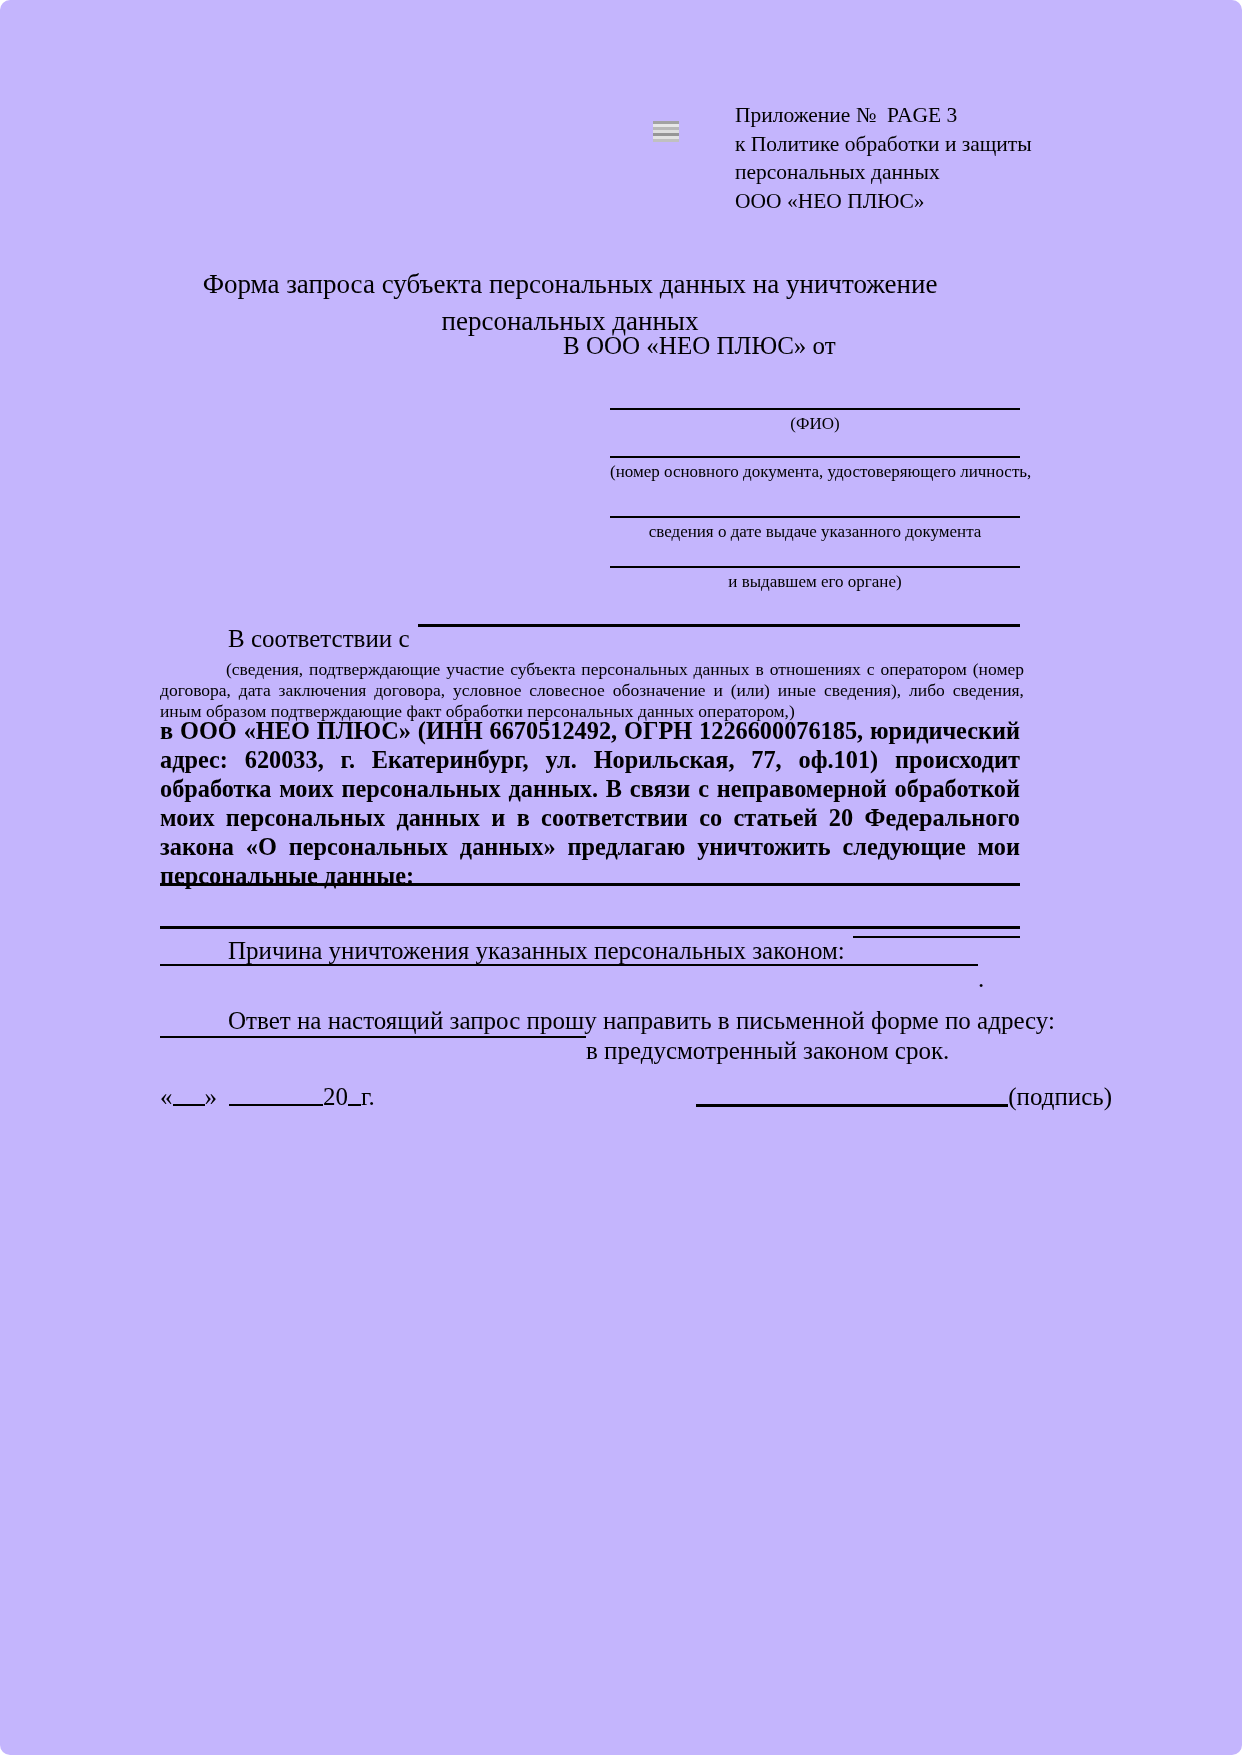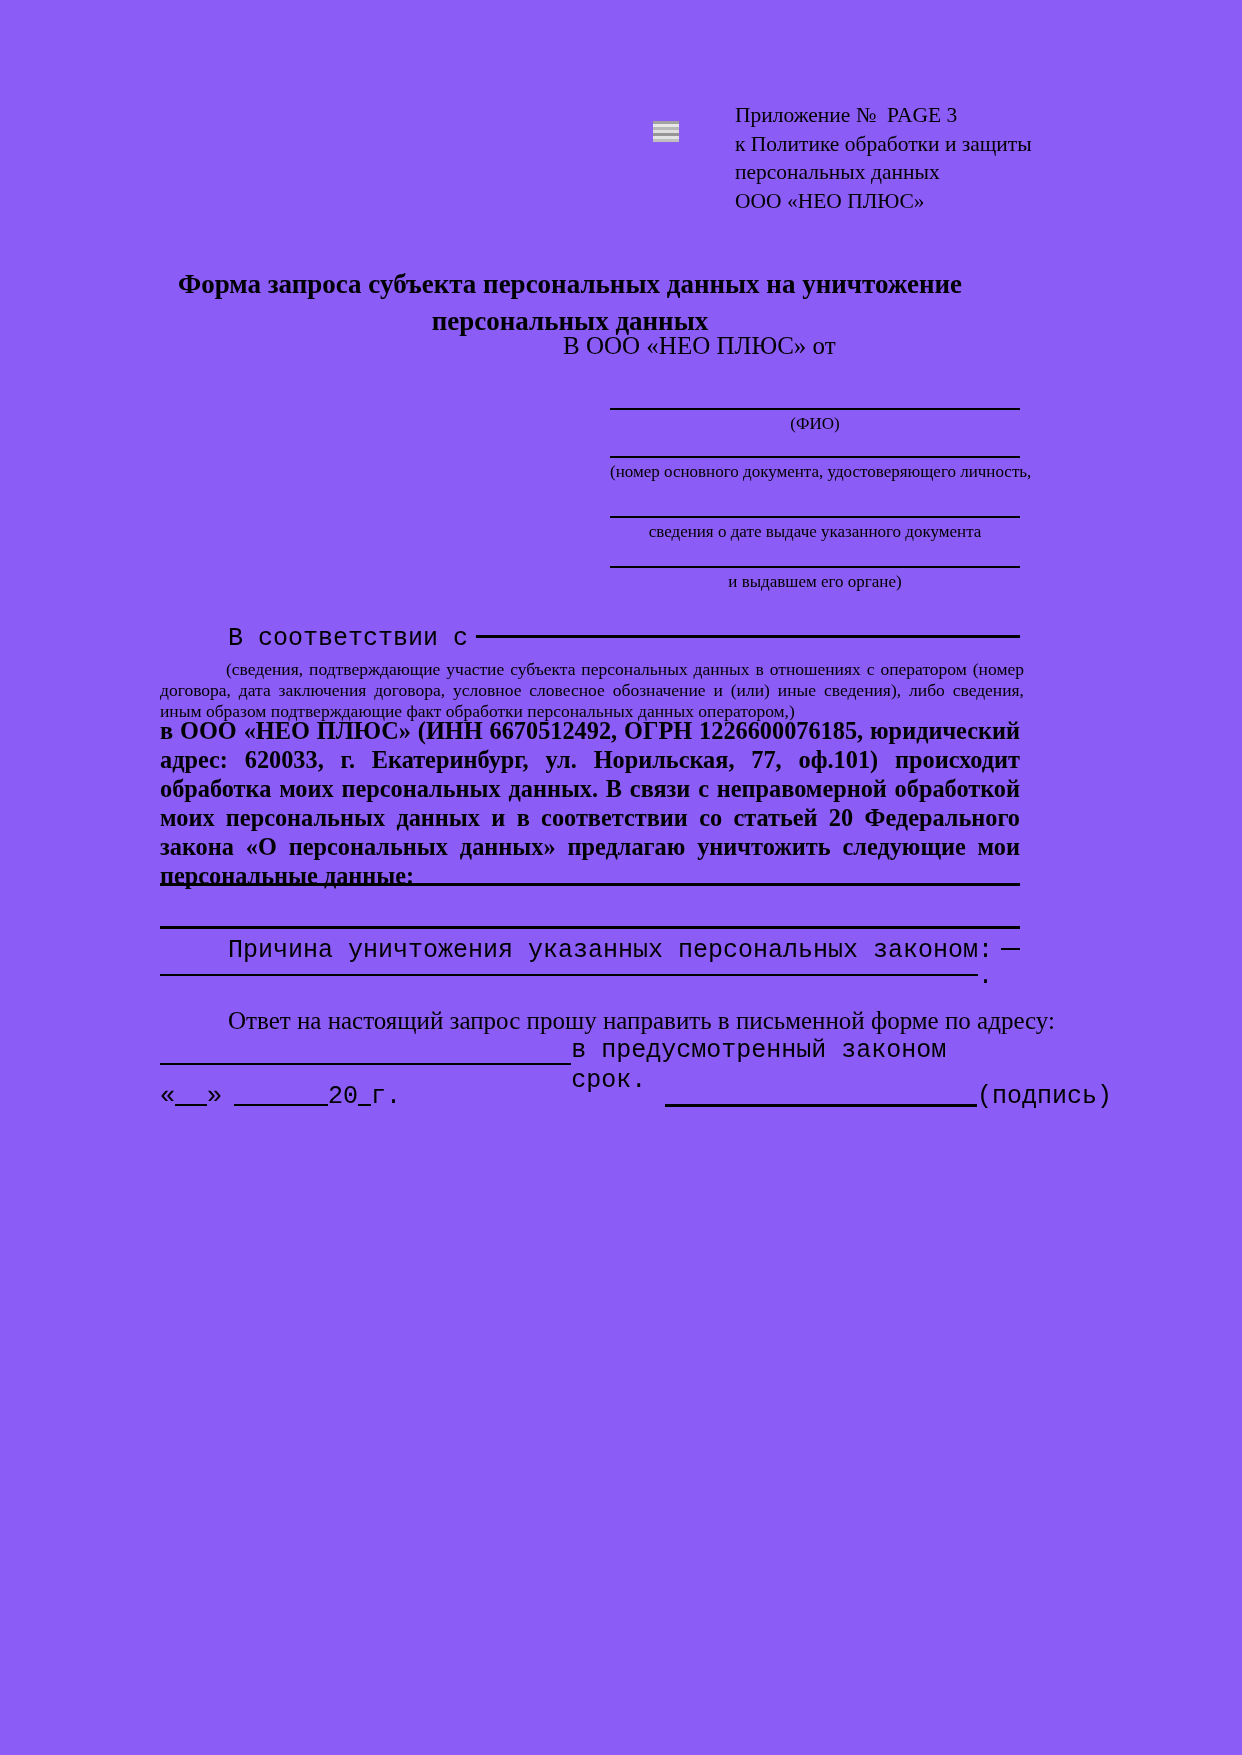--- a/index.html
+++ b/index.html
@@ -1,45 +1,46 @@
 <!DOCTYPE html>
 <html><head>
 <meta charset="utf-8">
 <style>
   html,body { margin:0; padding:0; background:#ffffff; }
   .page {
-    position:relative; width:1242px; height:1755px; background:#8b5cf6;
+    position:relative; width:1242px; height:1755px; background:#c4b5fd;
     font-family:"Liberation Serif","DejaVu Serif",serif; color:#000;
     overflow:hidden;
+    border-radius:10px;
   }
   .abs { position:absolute; }
 
   
   .header-note { left:735px; top:101px; width:300px; font-size:21.5px; line-height:28.5px; }
   .header-note div { white-space:pre-wrap; }
 
   
   .artifact {
     left:653px; top:121px; width:26px; height:21px;
     background:repeating-linear-gradient(180deg,
       #a2a2a2 0 3px, #e7e7e7 3px 6px, #b8b8b8 6px 9px,
       #dedede 9px 12px, #969696 12px 15px, #e3e3e3 15px 18px, #c0c0c0 18px 21px);
   }
 
   .title { left:140px; top:266px; width:860px; text-align:center;
-           font-weight:bold; font-size:27px; line-height:37px; }
+           font-weight:normal; font-size:27px; line-height:37px; }
 
   .addressee { left:563px; top:331px; font-size:25px; }
 
   
   .fill-field { left:610px; width:410px; border-top:2px solid #000; }
   .fill-caption { text-align:center; font-size:17px; line-height:20px; padding-top:4px; white-space:nowrap; }
 
   .para { font-size:25px; line-height:30px; }
-  .row { display:flex; align-items:center;font-family:Liberation Mono, monospace; }
+  .row { display:flex; align-items:flex-start; }
   .ul { display:inline-block; border-bottom:2.5px solid #000; margin-bottom:5px; }
   .ul.grow { flex:1 1 auto; }
   .ul.bold { border-bottom-width:3px; }
 
   .accordance { left:160px; top:624px; width:860px; padding-left:0; }
   .accordance .lead { padding-left:68px; white-space:nowrap; }
   .accordance .ul { margin-left:8px; }
 
   .note { left:160px; top:659px; width:864px; font-size:17.5px; line-height:21px;
           text-align:justify; text-indent:66px; }

